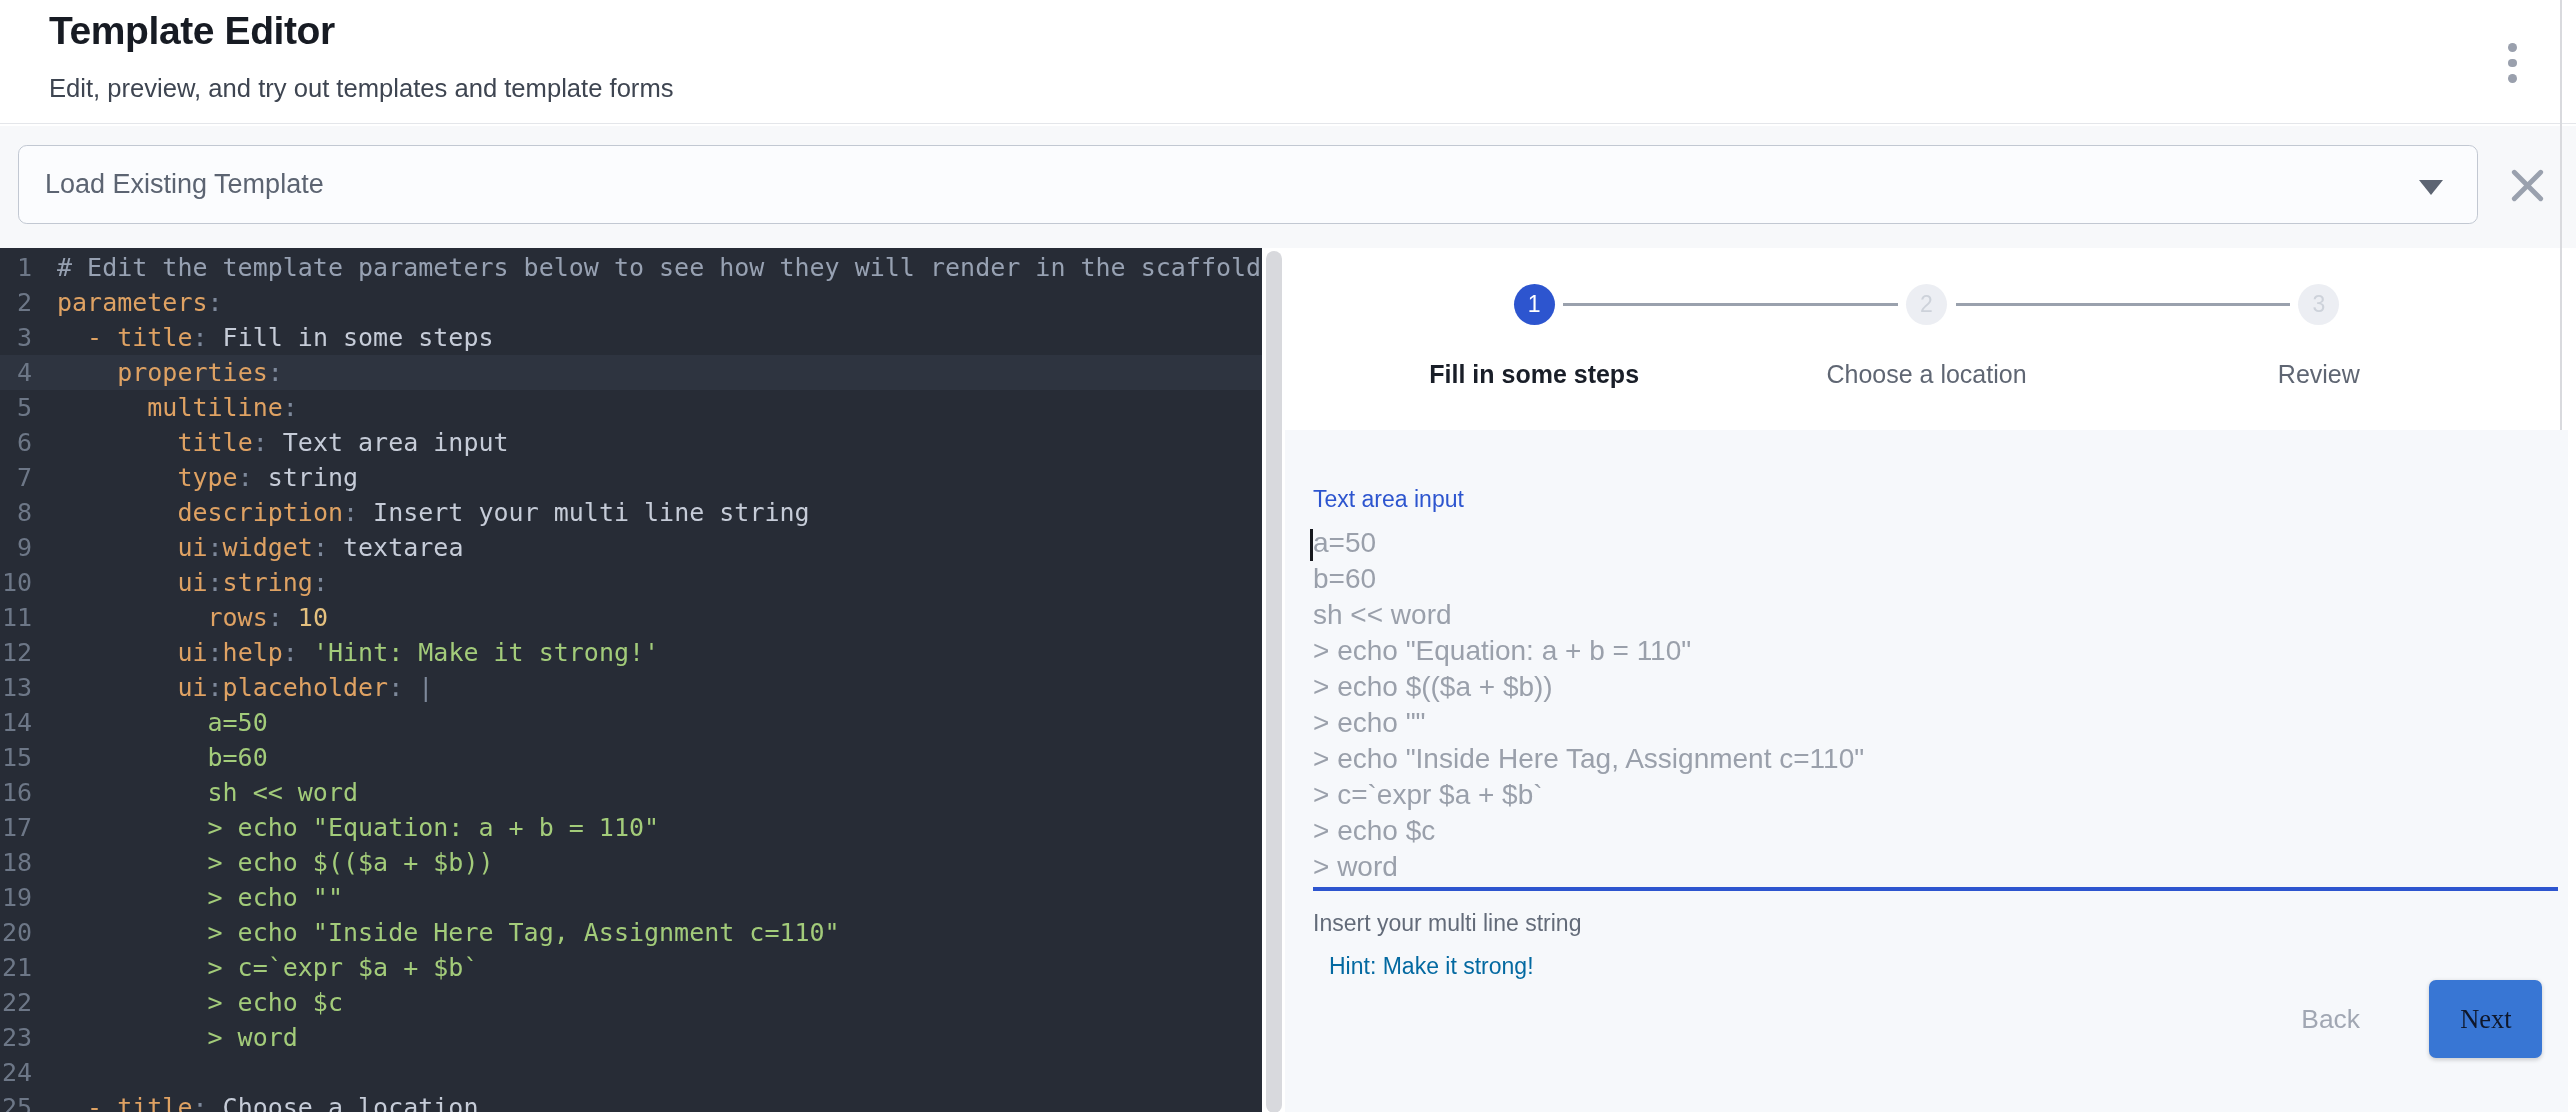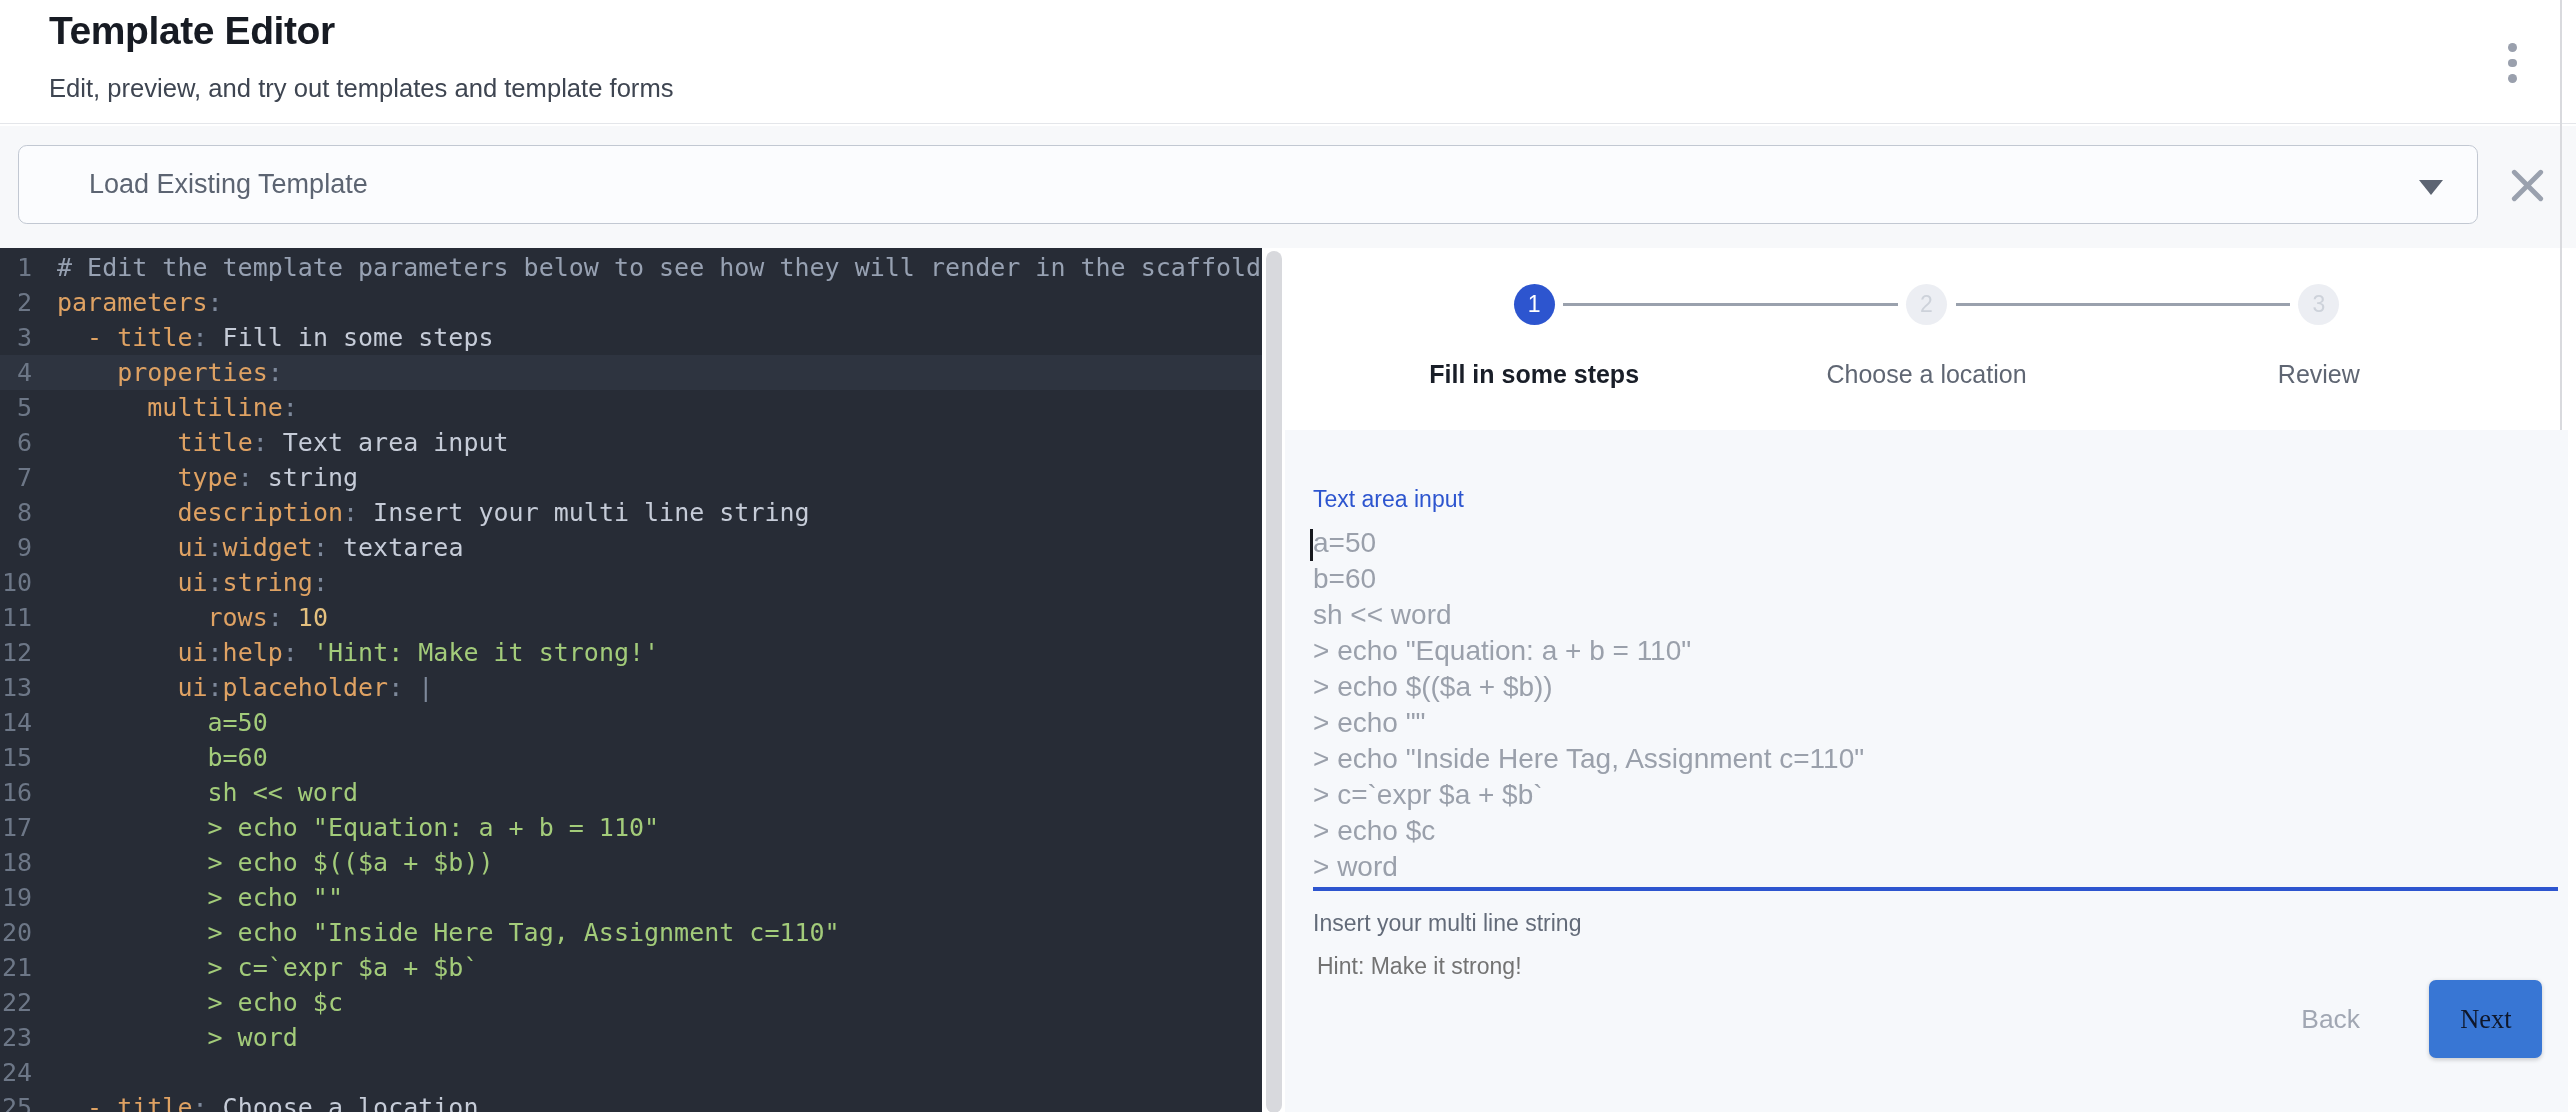--- a/index.html
+++ b/index.html
@@ -14,21 +14,21 @@
   .page-subtitle{position:absolute;left:49px;top:74px;margin:0;font-size:25.6px;color:#3e4551;}
   .kebab-btn{position:absolute;right:37px;top:35px;width:53px;height:56px;background:none;border:none;
              display:flex;flex-direction:column;align-items:center;justify-content:center;cursor:pointer;}
   .kebab-btn i{width:8.8px;height:8.8px;border-radius:50%;background:#9aa0ad;margin:3.5px 0;display:block;}
 
   
   .toolbar{position:absolute;left:0;top:126px;width:100%;height:122px;background:#f7f8fa;}
   .select{position:absolute;left:17.6px;top:19.4px;width:2460px;height:79px;background:#fbfcfe;
           border:1.8px solid #c2c8d2;border-radius:8.8px;box-sizing:border-box;display:flex;
           align-items:center;padding:0 26.4px;cursor:pointer;}
-  .select-label{font-size:27px;color:#5c6472;margin-left:44px;}
+  .select-label{font-size:27px;color:#5c6472;}
   .select-caret{position:absolute;right:34px;top:34px;width:0;height:0;
                 border-left:12.3px solid transparent;border-right:12.3px solid transparent;
                 border-top:15px solid #5c6472;}
   .close-btn{position:absolute;right:23px;top:34px;width:51px;height:51px;background:none;border:none;
              padding:0;cursor:pointer;}
 
   
   .main{position:absolute;left:0;top:248px;width:100%;height:865px;}
 
   
@@ -71,21 +71,21 @@
 
   
   .form-card{position:absolute;left:0;top:182px;right:0;bottom:0;background:#f6f8fb;
              padding:56px 9.7px 0 28px;box-sizing:border-box;}
   .field-label{display:block;font-size:23px;color:#2d55cf;}
   .textarea{position:relative;margin-top:12.3px;font-size:28px;line-height:36px;color:#9aa0ab;
             min-height:357px;cursor:text;}
   .text-caret{position:absolute;left:-2.6px;top:3.5px;width:2.6px;height:32px;background:#16181d;}
   .ta-underline{height:3.5px;background:#2d55cf;margin-top:1.8px;}
   .field-desc{margin:19.4px 0 0;font-size:23px;color:#636b79;}
-  .field-hint{margin:16px 4px 0;font-size:23px;color:#737373;}
+  .field-hint{margin:16px 16px 0;font-size:23px;color:#0369a1;}
   .actions{position:absolute;right:25.6px;top:550px;display:flex;gap:25px;}
   .back-btn{background:none;border:none;font-size:26.4px;color:#a1a7b3;padding:12.3px 25px;
             margin-right:19.4px;font-family:inherit;cursor:default;}
   .next-btn{width:113px;height:78px;border:none;border-radius:7px;background:#3876d4;color:#0f172a;
             font-size:26.4px;font-family:Liberation Serif, serif;display:flex;align-items:center;justify-content:center;
             box-shadow:0 1.8px 4.4px rgba(0,0,0,0.18);cursor:pointer;}
 </style>
 </head>
 <body>
 

